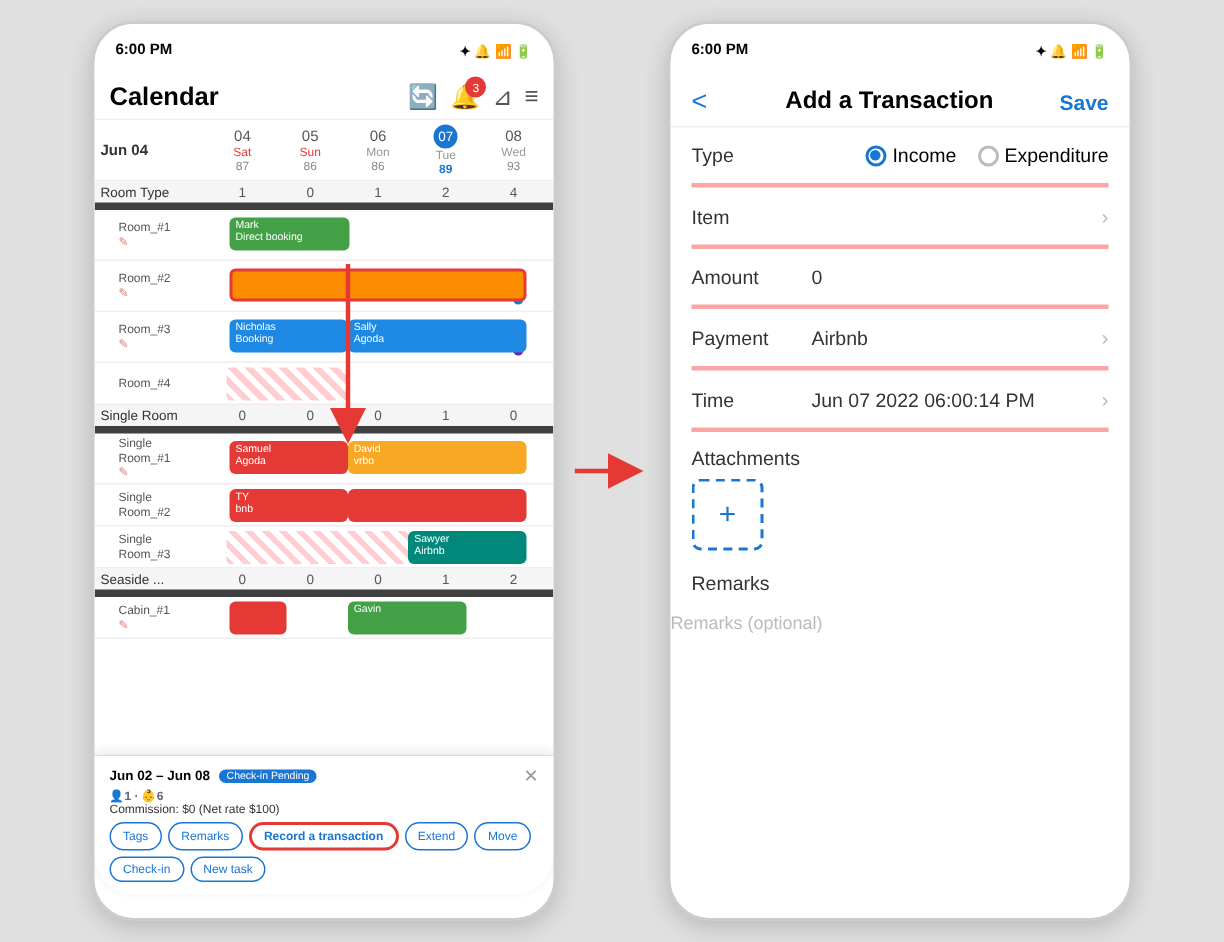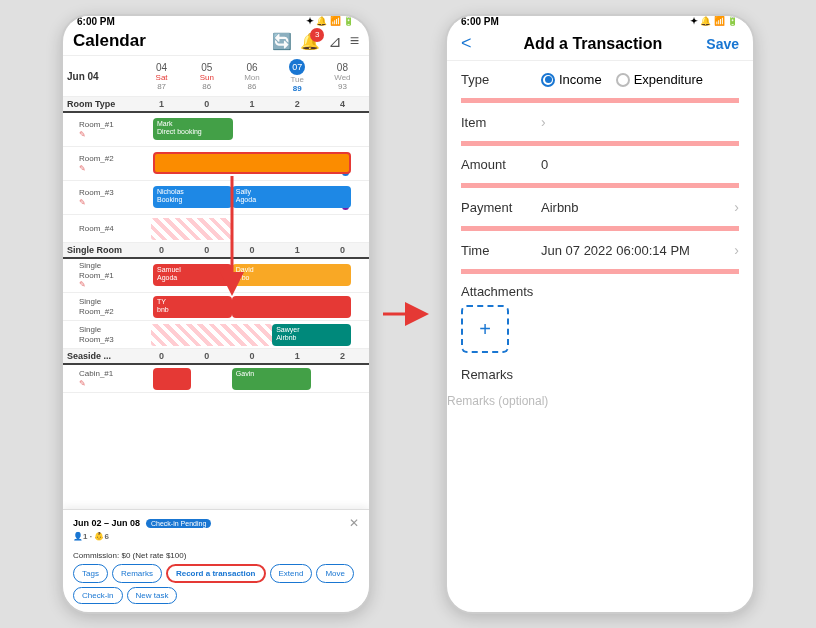--- a/index.html
+++ b/index.html
@@ -36,22 +36,22 @@
     .phone-right {
       width: 310px;
       height: 600px;
     }
 
     
     .status-bar {
       background: #fff;
       display: flex;
       justify-content: space-between;
-      align-items: flex-start;
-      padding: 0 14px;
+      align-items: flex-end;
+      padding: 12px 14px;
       font-size: 10px;
       font-weight: 600;
     }
     .status-icons { display: flex; align-items: center; gap: 3px; font-size: 9px; }
 
     
     .calendar-header {
       display: flex;
       align-items: center;
       justify-content: space-between;
@@ -120,23 +120,23 @@
       overflow-y: auto;
       height: calc(100% - 130px);
       font-size: 9px;
     }
     .section-header {
       display: grid;
       grid-template-columns: 72px repeat(5, 1fr);
       background: #f5f5f5;
       padding: 2px 4px;
       font-size: 9px;
-      font-weight: 700;
+      font-weight: 400;
       color: #333;
-      border-bottom: 2px solid #404040;
+      border-bottom: 5px solid #404040;
     }
     .section-header .sh-label { font-size: 9px; }
     .section-header .sh-val { text-align: center; color: #555; }
 
     .room-row {
       display: grid;
       grid-template-columns: 72px repeat(5, 1fr);
       border-bottom: 1px solid #eee;
       min-height: 28px;
       align-items: center;
@@ -163,21 +163,21 @@
     .booking-blue { background: #1e88e5; }
     .booking-red { background: #e53935; }
     .booking-yellow { background: #f9a825; }
     .booking-teal { background: #00897b; }
     .dot-blue { width:7px;height:7px;border-radius:50%;background:#1976d2;position:absolute;bottom:2px; }
     .dot-purple { width:7px;height:7px;border-radius:50%;background:#7b1fa2;position:absolute;bottom:2px; }
 
     
     .booking-popup {
       position: absolute;
-      bottom: 0;
+      bottom: 16px;
       left: 0;
       right: 0;
       background: #fff;
       border-top: 1px solid #ddd;
       border-radius: 0 0 26px 26px;
       padding: 6px 10px 8px;
       box-shadow: 0 -2px 8px rgba(0,0,0,0.08);
       z-index: 10;
       font-size: 9px;
     }
@@ -189,21 +189,21 @@
     }
     .popup-date { font-size: 9px; font-weight: 600; }
     .popup-badge {
       background: #1976d2;
       color: #fff;
       border-radius: 8px;
       padding: 1px 5px;
       font-size: 7px;
     }
     .popup-close { margin-left: auto; color: #999; font-size: 12px; cursor: pointer; }
-    .popup-guests { color: #666; font-size: 8px; margin-bottom: 10px; font-weight: bold; }
+    .popup-guests { color: #666; font-size: 8px; margin-bottom: 0; font-weight: bold; }
     .popup-rates { font-size: 8px; color: #333; margin-bottom: 2px; }
     .popup-actions { display: flex; flex-wrap: wrap; gap: 4px; margin-top: 4px; }
     .popup-btn {
       border: 1px solid #1976d2;
       color: #1976d2;
       background: #fff;
       border-radius: 12px;
       padding: 3px 8px;
       font-size: 8px;
       cursor: pointer;
@@ -225,22 +225,23 @@
     }
     .back-btn { font-size: 18px; color: #1976d2; cursor: pointer; margin-right: 8px; }
     .right-title { flex: 1; text-align: center; font-size: 16px; font-weight: 600; }
     .save-btn { color: #1976d2; font-size: 14px; font-weight: 700; cursor: pointer; }
 
     .form-section { padding: 0 14px; }
     .form-row {
       display: flex;
       align-items: center;
       padding: 11px 0;
-      border-bottom: 5px solid #fca5a5;
+      border-bottom: 3px solid #fca5a5;
       gap: 8px;
+      justify-content: space-between;
     }
     .form-label { width: 72px; font-size: 13px; color: #333; flex-shrink: 0; }
     .form-value { flex: 1; font-size: 13px; color: #333; }
     .form-chevron { color: #bbb; font-size: 14px; }
 
     
     .radio-group { display: flex; gap: 14px; align-items: center; }
     .radio-option { display: flex; align-items: center; gap: 4px; font-size: 13px; cursor: pointer; }
     .radio-circle {
       width: 14px; height: 14px; border-radius: 50%;

